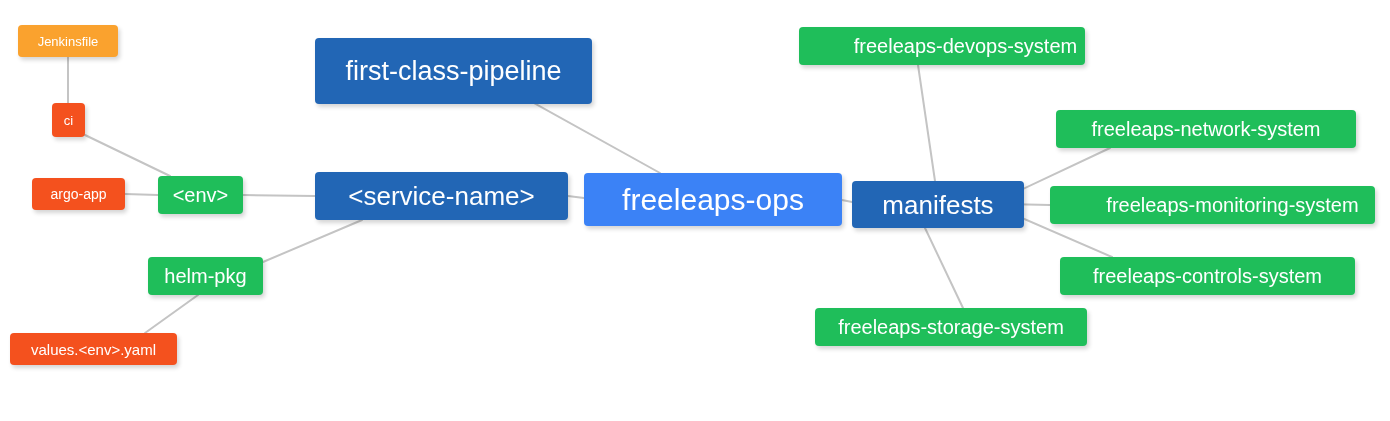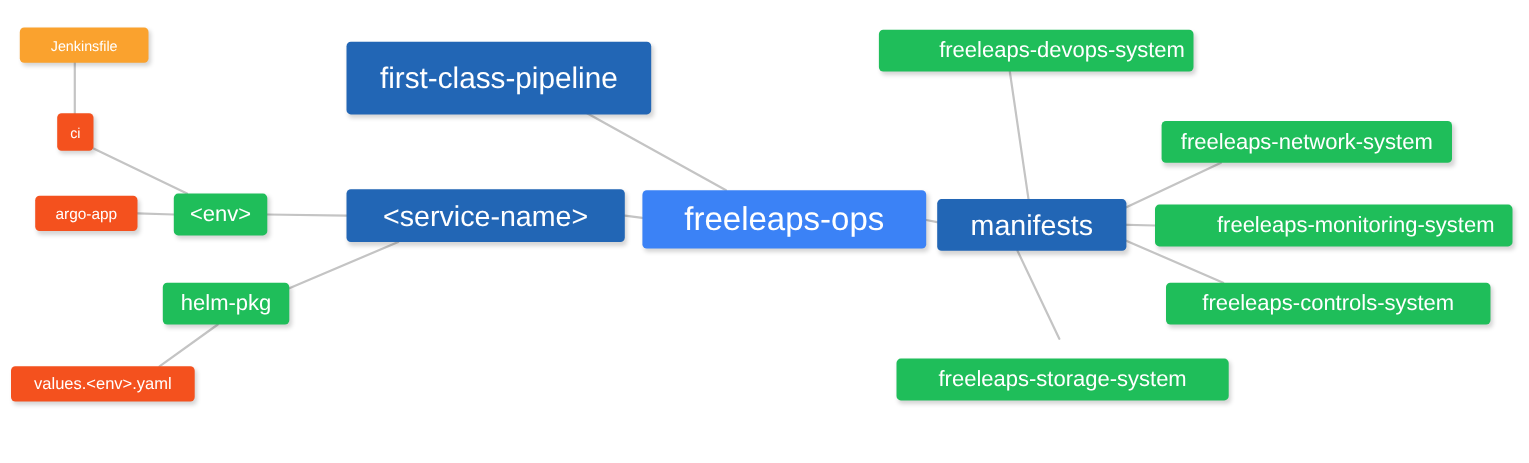--- a/index.html
+++ b/index.html
@@ -60,21 +60,21 @@
       <line x1="145" y1="333" x2="198" y2="295" stroke="#c4c4c4" stroke-width="2" stroke-linecap="round"></line>
       <line x1="505" y1="87" x2="660" y2="173" stroke="#c4c4c4" stroke-width="2" stroke-linecap="round"></line>
       <line x1="568" y1="196" x2="584" y2="198" stroke="#c4c4c4" stroke-width="2" stroke-linecap="round"></line>
       <line x1="842" y1="200" x2="852" y2="202" stroke="#c4c4c4" stroke-width="2" stroke-linecap="round"></line>
       <line x1="935" y1="181" x2="918" y2="65" stroke="#c4c4c4" stroke-width="2" stroke-linecap="round"></line>
       <line x1="1008" y1="196" x2="1110" y2="148" stroke="#c4c4c4" stroke-width="2" stroke-linecap="round"></line>
       <line x1="1008" y1="204" x2="1050" y2="205" stroke="#c4c4c4" stroke-width="2" stroke-linecap="round"></line>
       <line x1="1008" y1="212" x2="1112" y2="257" stroke="#c4c4c4" stroke-width="2" stroke-linecap="round"></line>
       <line x1="925" y1="228" x2="963" y2="308" stroke="#c4c4c4" stroke-width="2" stroke-linecap="round"></line>
     </svg>
-<div class="node" style="left: 18px; top: 25px; width: 117px; height: 32px; background: rgb(250, 162, 46); font-size: 13px;">
+<div class="node" style="left: 18px; top: 25px; width: 100px; height: 32px; background: rgb(250, 162, 46); font-size: 13px;">
       <span>Jenkinsfile</span>
     </div>
     <div class="node" style="left: 52px; top: 103px; width: 33px; height: 34px; background: rgb(244, 81, 30); font-size: 13px;">
       <span>ci</span>
     </div>
     <div class="node" style="left: 158px; top: 176px; width: 85px; height: 38px; background: rgb(31, 190, 90); font-size: 20px;">
       <span>&lt;env&gt;</span>
     </div>
     <div class="node" style="left: 32px; top: 178px; width: 93px; height: 32px; background: rgb(244, 81, 30); font-size: 14px;">
       <span>argo-app</span>
@@ -93,25 +93,25 @@
     </div>
     <div class="node" style="left: 584px; top: 173px; width: 258px; height: 53px; background: #3b82f6; font-size: 30px;">
       <span>freeleaps-ops</span>
     </div>
     <div class="node" style="left: 852px; top: 181px; width: 172px; height: 47px; background: rgb(34, 102, 181); font-size: 26px;">
       <span>manifests</span>
     </div>
     <div class="node" style="left: 799px; top: 27px; width: 286px; height: 38px; background: rgb(31, 190, 90); font-size: 20px; padding-left: 47px;">
       <span>freeleaps-devops-system</span>
     </div>
-    <div class="node" style="left: 1056px; top: 110px; width: 264px; height: 38px; background: rgb(31, 190, 90); font-size: 20px;">
+    <div class="node" style="left: 1056px; top: 110px; width: 300px; height: 38px; background: rgb(31, 190, 90); font-size: 20px;">
       <span>freeleaps-network-system</span>
     </div>
     <div class="node" style="left: 1050px; top: 186px; width: 325px; height: 38px; background: rgb(31, 190, 90); font-size: 20px; padding-left: 40px;">
       <span>freeleaps-monitoring-system</span>
     </div>
     <div class="node" style="left: 1060px; top: 257px; width: 295px; height: 38px; background: rgb(31, 190, 90); font-size: 20px; align-items: center;">
       <span>freeleaps-controls-system</span>
     </div>
-    <div class="node" style="left: 815px; top: 326px; width: 302px; height: 38px; background: rgb(31, 190, 90); font-size: 20px;">
+    <div class="node" style="left: 815px; top: 308px; width: 272px; height: 38px; background: rgb(31, 190, 90); font-size: 20px;">
       <span>freeleaps-storage-system</span>
     </div>
   </div>
 
 </body></html>

